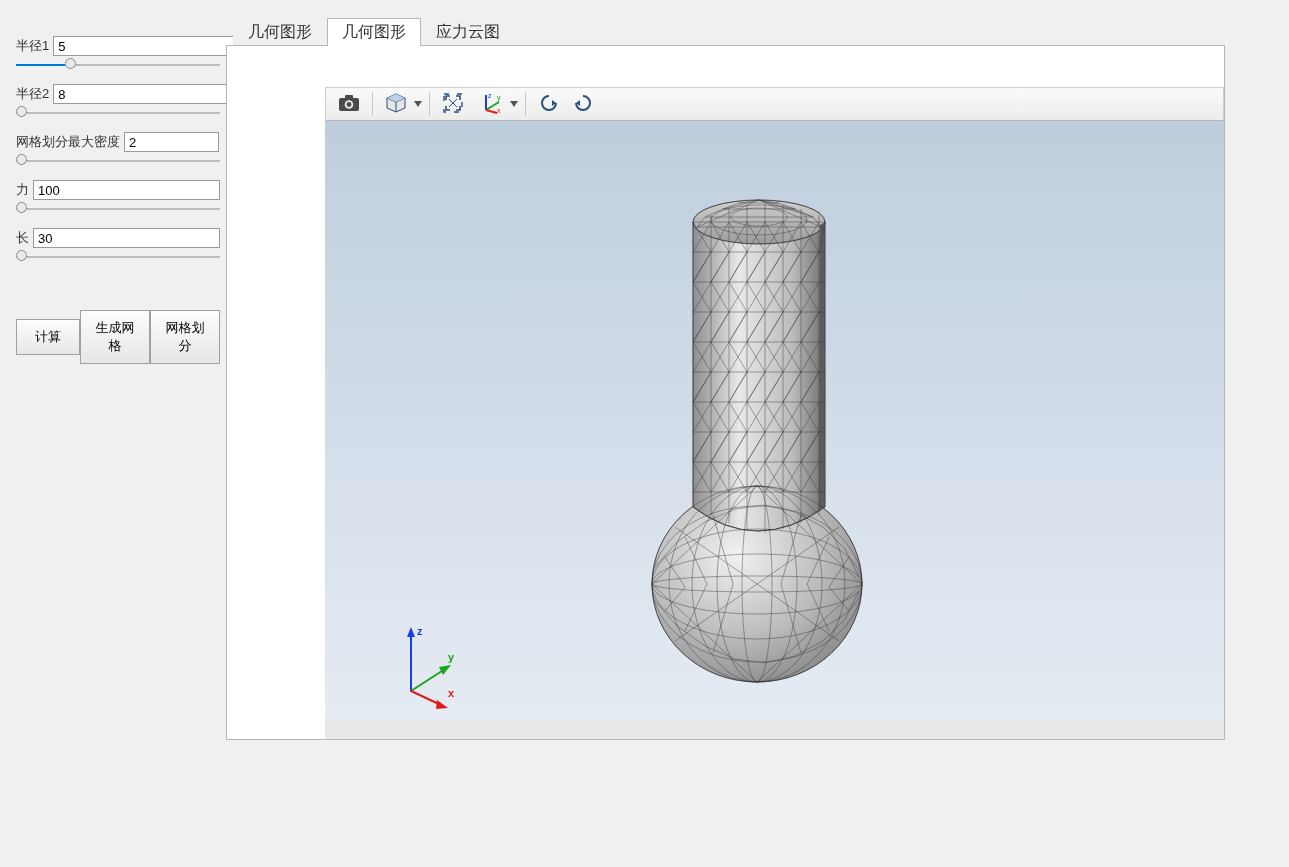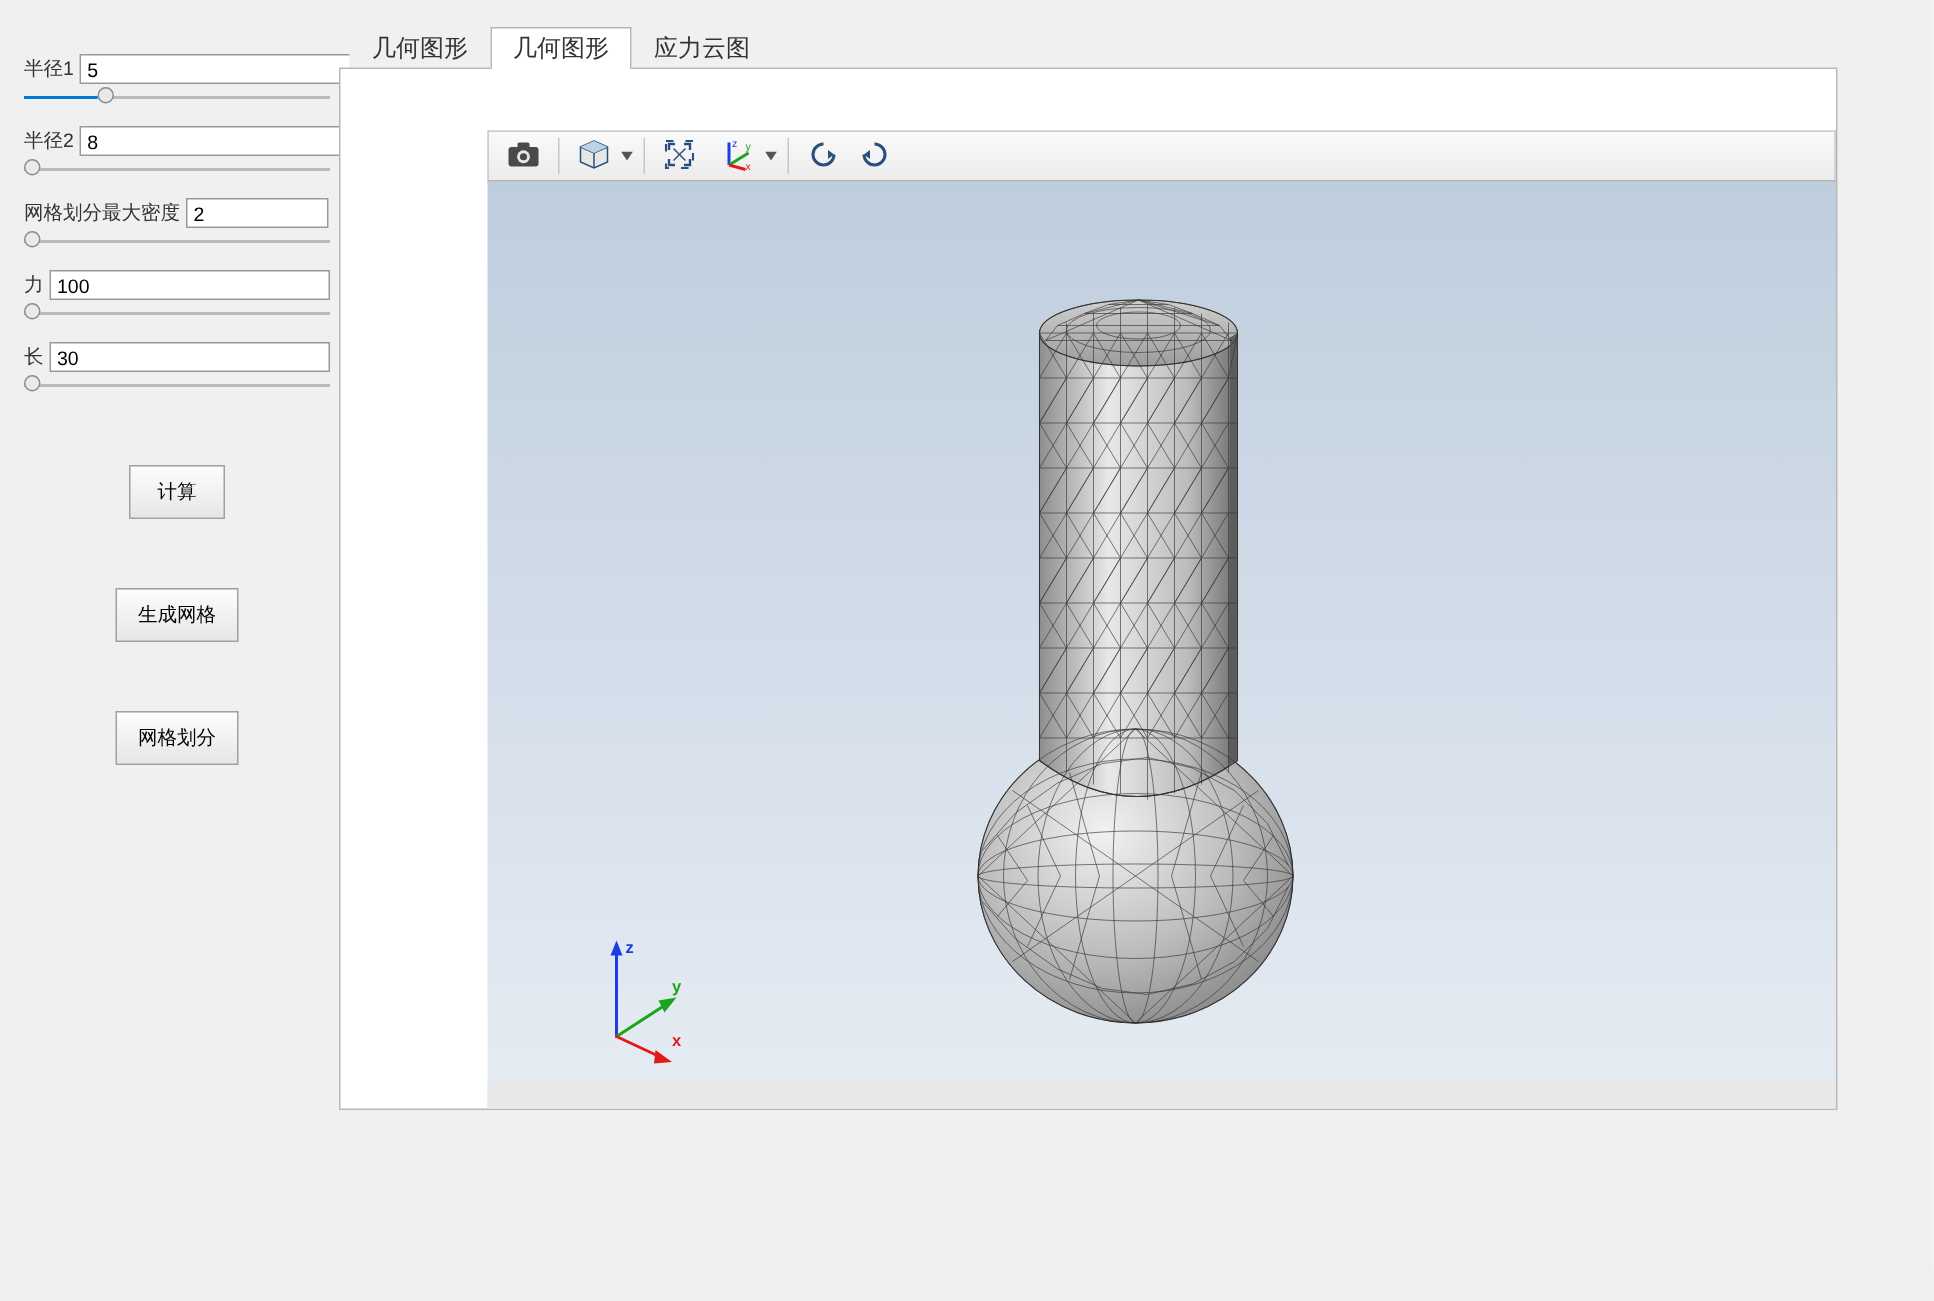--- a/index.html
+++ b/index.html
@@ -11,21 +11,21 @@
   .param-row{display:flex;align-items:center;margin-bottom:2px;}
   .param-label{white-space:nowrap;margin-right:4px;}
   .param-input{flex:1;height:20px;border:1px solid #999;background:#fff;
     padding:0 4px;font-size:13px;box-sizing:border-box;}
   .slider{position:relative;height:6px;margin:6px 0 16px 0;}
   .slider-track{position:absolute;left:0;right:0;top:2px;height:2px;background:#bcbcbc;}
   .slider-fill{position:absolute;left:0;top:2px;height:2px;background:#0078d7;}
   .slider-thumb{position:absolute;top:-4px;width:11px;height:11px;border-radius:50%;
     background:#e9e9e9;border:1px solid #8a8a8a;box-sizing:border-box;}
 
-  .btn-area{margin-top:50px;display:flex;flex-direction:column;align-items:center;}
+  .btn-area{margin-top:50px;display:flex;align-items:center;}
   .btn{min-width:64px;padding:8px 14px;margin-bottom:46px;
     background:linear-gradient(#fdfdfd,#e6e6e6);border:1px solid #a0a0a0;
     font-size:13px;cursor:pointer;}
 
   
   .tabs{position:absolute;left:233px;top:22px;display:flex;align-items:flex-end;height:24px;}
   .tab{padding:3px 14px;border:1px solid transparent;border-bottom:none;
     background:#f0f0f0;cursor:pointer;font-size:16px;}
   .tab.active{background:#fff;border-color:#b7b7b7;position:relative;z-index:3;}
   .tab.active::after{content:"";position:absolute;left:0;right:0;bottom:-1px;height:2px;background:#fff;}

